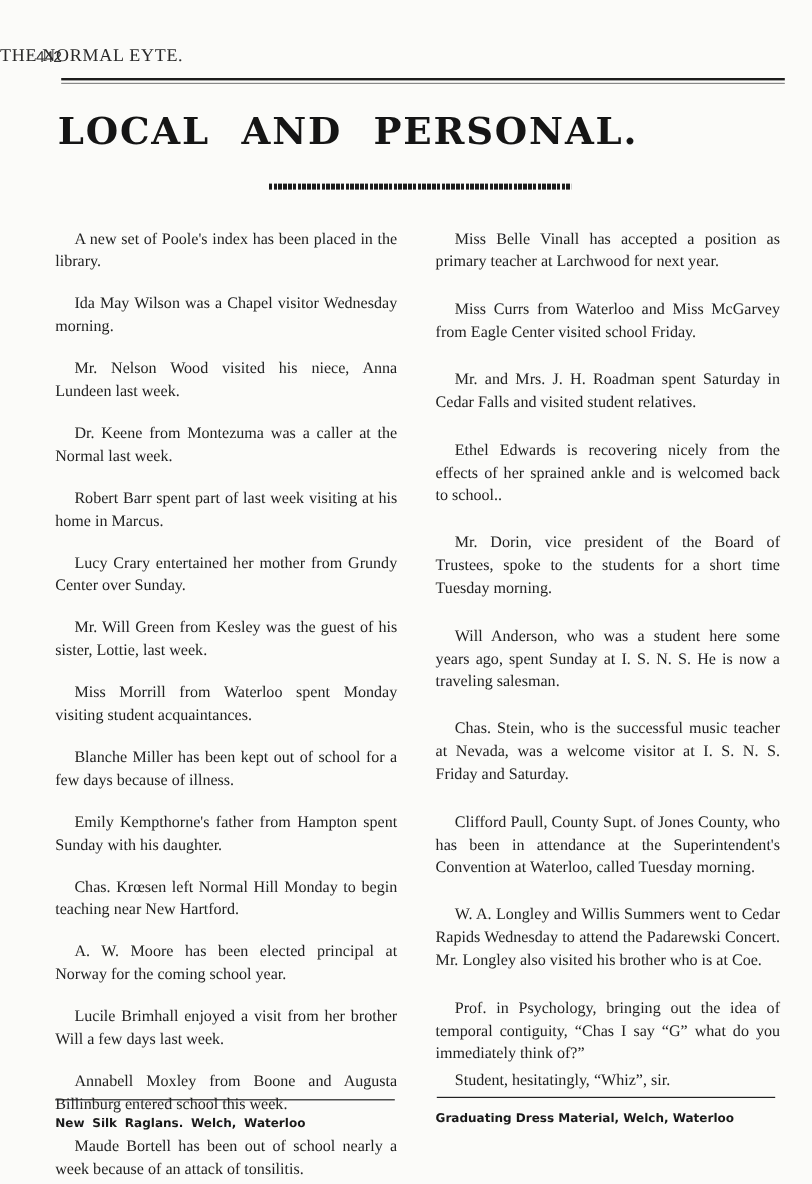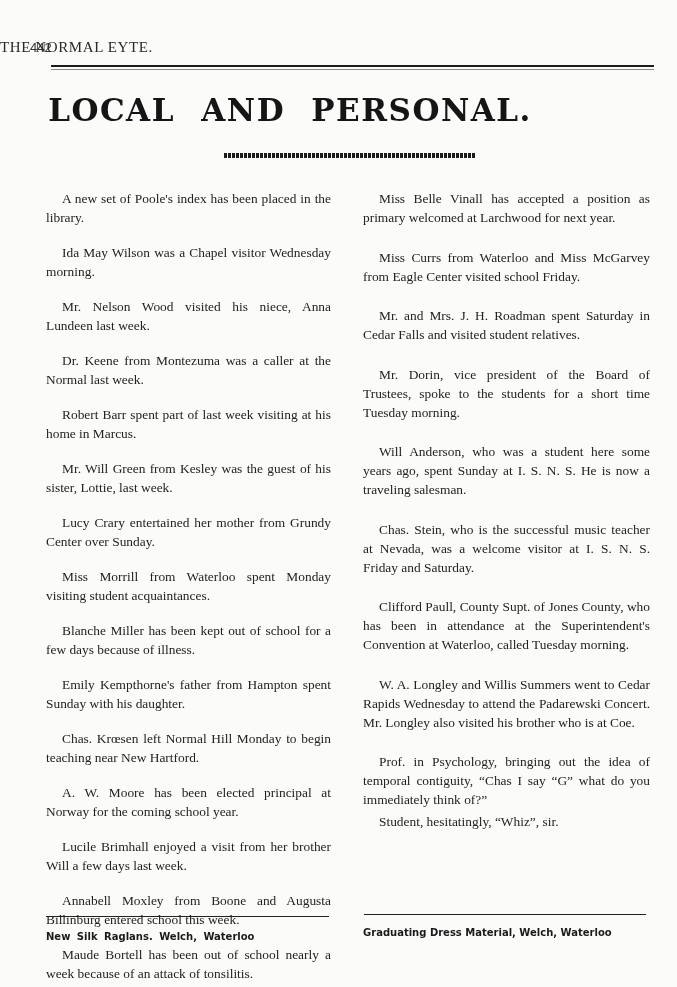--- a/index.html
+++ b/index.html
@@ -62,36 +62,37 @@
 
 <h1 class="section-title" style="margin:0">LOCAL AND PERSONAL.</h1>
 <div class="ornament-rule"></div>
 
 <div class="column col-left">
   <p class="item">A new set of Poole's index has been placed in the library.</p>
   <p class="item">Ida May Wilson was a Chapel visitor Wednesday morning.</p>
   <p class="item">Mr. Nelson Wood visited his niece, Anna Lundeen last week.</p>
   <p class="item">Dr. Keene from Montezuma was a caller at the Normal last week.</p>
   <p class="item">Robert Barr spent part of last week visiting at his home in Marcus.</p>
+  <p class="item">Lucy Crary entertained her mother from Grundy Center over Sunday.</p>
   <p class="item">Mr. Will Green from Kesley was the guest of his sister, Lottie, last week.</p>
-  <p class="item">Lucy Crary entertained her mother from Grundy Center over Sunday.</p>
   <p class="item">Miss Morrill from Waterloo spent Monday visiting student acquaintances.</p>
   <p class="item">Blanche Miller has been kept out of school for a few days because of illness.</p>
   <p class="item">Emily Kempthorne's father from Hampton spent Sunday with his daughter.</p>
   <p class="item">Chas. Krœsen left Normal Hill Monday to begin teaching near New Hartford.</p>
   <p class="item">A. W. Moore has been elected principal at Norway for the coming school year.</p>
   <p class="item">Lucile Brimhall enjoyed a visit from her brother Will a few days last week.</p>
   <p class="item">Annabell Moxley from Boone and Augusta Billinburg entered school this week.</p>
   <p class="item">Maude Bortell has been out of school nearly a week because of an attack of tonsilitis.</p>
 </div>
 
 <div class="column col-right">
-  <p class="item">Miss Belle Vinall has accepted a position as primary welcomed at Larchwood for next year.</p>
+  <p class="item">Miss Belle Vinall has accepted a position as primary teacher at Larchwood for next year.</p>
   <p class="item">Miss Currs from Waterloo and Miss McGarvey from Eagle Center visited school Friday.</p>
   <p class="item">Mr. and Mrs. J. H. Roadman spent Saturday in Cedar Falls and visited student relatives.</p>
+  <p class="item">Ethel Edwards is recovering nicely from the effects of her sprained ankle and is welcomed back to school..</p>
   <p class="item">Mr. Dorin, vice president of the Board of Trustees, spoke to the students for a short time Tuesday morning.</p>
   <p class="item">Will Anderson, who was a student here some years ago, spent Sunday at I. S. N. S. He is now a traveling salesman.</p>
   <p class="item">Chas. Stein, who is the successful music teacher at Nevada, was a welcome visitor at I. S. N. S. Friday and Saturday.</p>
   <p class="item">Clifford Paull, County Supt. of Jones County, who has been in attendance at the Superintendent's Convention at Waterloo, called Tuesday morning.</p>
   <p class="item">W. A. Longley and Willis Summers went to Cedar Rapids Wednesday to attend the Padarewski Concert. Mr. Longley also visited his brother who is at Coe.</p>
   <p class="item tight">Prof. in Psychology, bringing out the idea of temporal contiguity, “Chas I say “G” what do you immediately think of?”</p>
   <p class="item">Student, hesitatingly, “Whiz”, sir.</p>
 </div>
 
 <div class="col-rule rule-left"></div>

